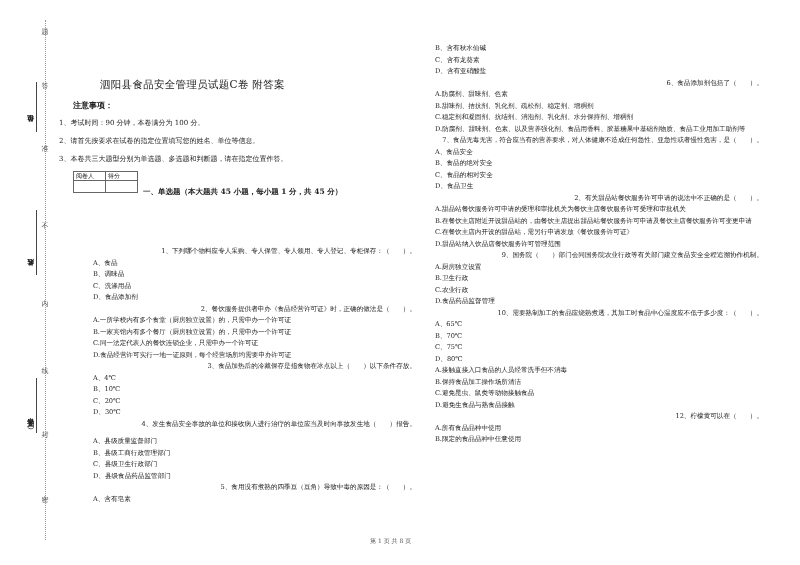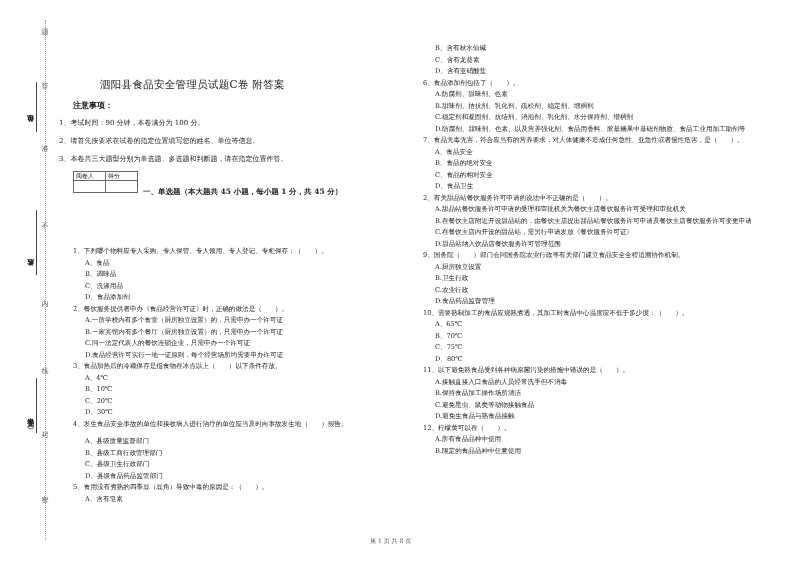--- a/index.html
+++ b/index.html
@@ -11,21 +11,21 @@
   .mlabel { position:absolute; left:26px; font-size:7px; font-weight:bold; color:#222; writing-mode:vertical-rl; transform:rotate(180deg); line-height:9px; }
   .mline { position:absolute; left:36px; width:0; border-left:1px solid #444; }
   .title { position:absolute; left:100px; top:78px; width:255px; font-size:10.5px; text-align:left; letter-spacing:0.3px; }
   .notice-head { position:absolute; left:73px; top:100px; font-size:8px; font-weight:bold; }
   .notice { position:absolute; left:59px; font-size:7px; }
   .score-table { position:absolute; left:73px; top:171px; border-collapse:collapse; }
   .score-table td { border:1px solid #666; width:27px; height:8px; font-size:6px; padding:0 2px; line-height:8px; }
   .score-table tr.blank td { height:11px; }
   .section { position:absolute; left:143px; top:187px; font-size:7.5px; font-weight:bold; }
   .col { position:absolute; font-size:6.6px; line-height:11.5px; }
-  .col .q { white-space:nowrap; }
+  .col .q { white-space:nowrap;text-align:right; }
   .col .o { white-space:nowrap; padding-left:12px; }
   .col .wrap { white-space:normal; }
   .col .o.wrap { padding-left:12px; }
   .footer { position:absolute; left:370px; top:537px; font-size:6px; color:#555; }
 </style>
 </head>
 <body>
 
 <div class="margin">
   <div class="dotline"></div>
@@ -59,21 +59,21 @@
     <td>得分</td>
   </tr>
   <tr class="blank">
     <td></td>
     <td></td>
   </tr>
 </tbody>
   </table>
 <div class="section">一、单选题（本大题共 45 小题，每小题 1 分，共 45 分）</div>
 
-<div class="col" style="left:73px;top:246px;width:335px">
+<div class="col" style="left:81px;top:246px;width:335px">
   <div class="q">1、下列哪个物料应专人采购、专人保管、专人领用、专人登记、专柜保存：（　　）。</div>
   <div class="o">A、食品</div>
   <div class="o">B、调味品</div>
   <div class="o">C、洗涤用品</div>
   <div class="o">D、食品添加剂</div>
   <div class="q">2、餐饮服务提供者申办《食品经营许可证》时，正确的做法是（　　）。</div>
   <div class="o">A.一所学校内有多个食堂（厨房独立设置）的，只需申办一个许可证</div>
   <div class="o">B.一家宾馆内有多个餐厅（厨房独立设置）的，只需申办一个许可证</div>
   <div class="o">C.同一法定代表人的餐饮连锁企业，只需申办一个许可证</div>
   <div class="o">D.食品经营许可实行一地一证原则，每个经营场所均需要申办许可证</div>
@@ -113,21 +113,20 @@
   <div class="q">9、国务院（　　）部门会同国务院农业行政等有关部门建立食品安全全程追溯协作机制。</div>
   <div class="o">A.厨房独立设置</div>
   <div class="o">B.卫生行政</div>
   <div class="o">C.农业行政</div>
   <div class="o">D.食品药品监督管理</div>
   <div class="q">10、需要熟制加工的食品应烧熟煮透，其加工时食品中心温度应不低于多少度：（　　）。</div>
   <div class="o">A、65℃</div>
   <div class="o">B、70℃</div>
   <div class="o">C、75℃</div>
   <div class="o">D、80℃</div>
-  <div class="q">11、以下避免熟食品受到各种病原菌污染的措施中错误的是（　　）。</div>
   <div class="o">A.接触直接入口食品的人员经常洗手但不消毒</div>
   <div class="o">B.保持食品加工操作场所清洁</div>
   <div class="o">C.避免昆虫、鼠类等动物接触食品</div>
   <div class="o">D.避免生食品与熟食品接触</div>
   <div class="q">12、柠檬黄可以在（　　）。</div>
   <div class="o">A.所有食品品种中使用</div>
   <div class="o">B.限定的食品品种中任意使用</div>
 </div>
 
 <div class="footer">第 1 页 共 8 页</div>

